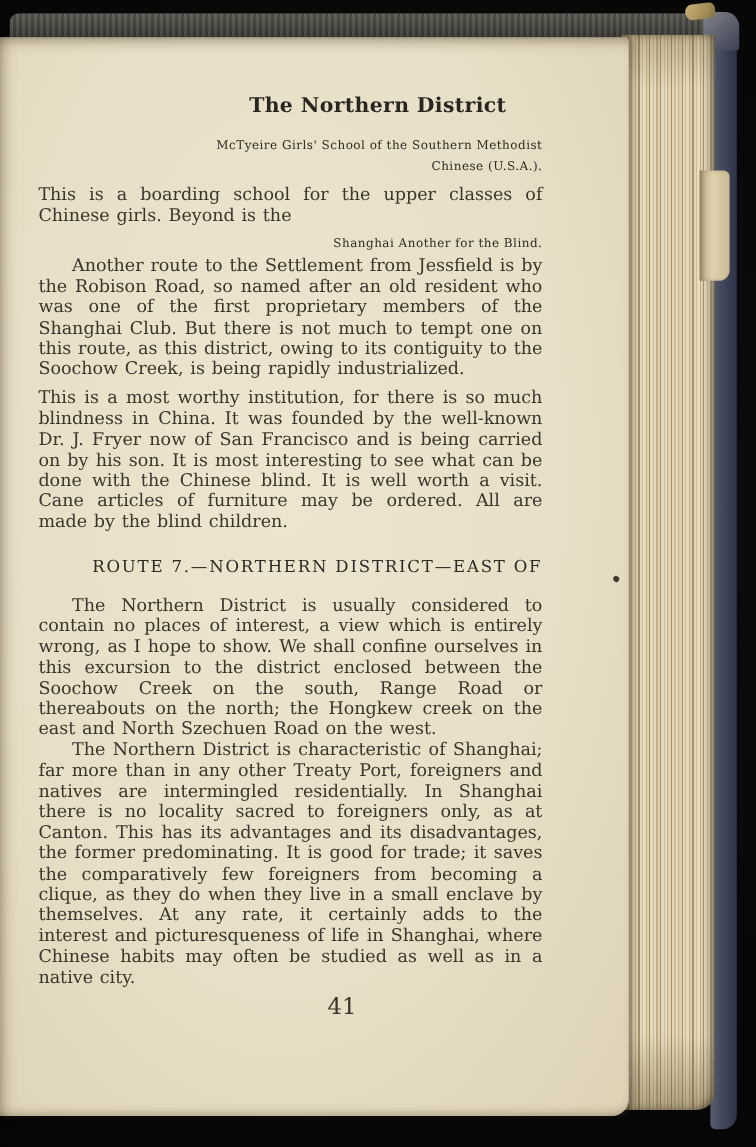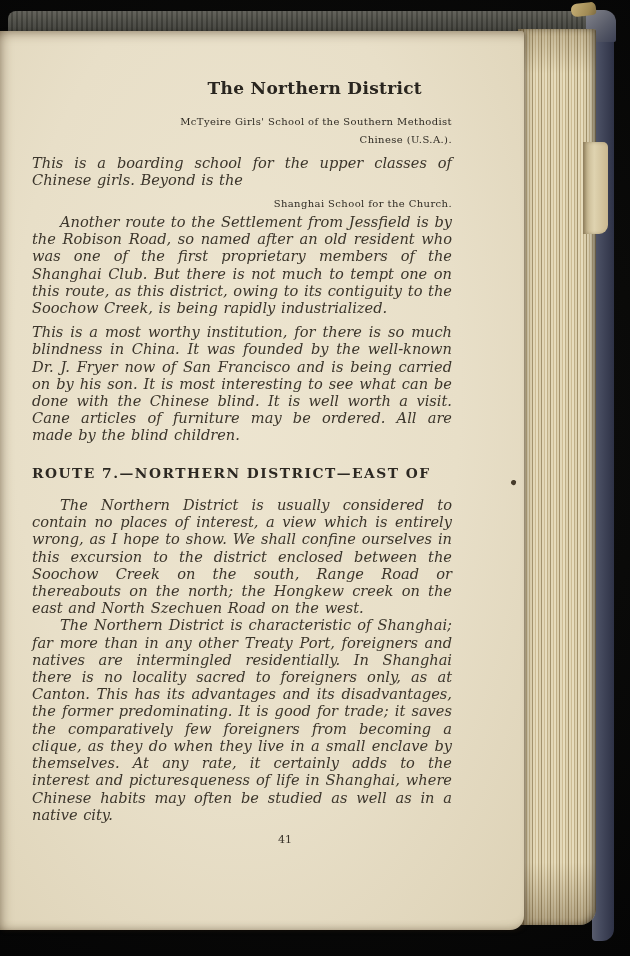--- a/index.html
+++ b/index.html
@@ -76,32 +76,32 @@
   .running-header {
     font-size:17px; font-weight:bold; color:#29251f; letter-spacing:0.3px;
     text-align:right; padding-right:30px; line-height:22px; margin-bottom:14px;
     white-space:nowrap;
   }
   .subhead {
     font-size:10px; font-weight:normal; color:#2f2b24; letter-spacing:0.4px;
     text-align:right; line-height:17.5px; white-space:nowrap;
   }
   .subhead-group { margin-bottom:6px; }
-  .para { margin:0; text-align:justify; word-spacing:1px;font-style:italic; }
+  .para { margin:0; text-align:justify; word-spacing:1px; }
   .spaced { margin-top:7px; }
   .indent { text-indent:28px; }
   .route-head {
-    margin-top:18px; margin-bottom:12px; text-align:left;
-    font-size:13.8px; font-weight:bold; letter-spacing:1.5px; color:#2c2822;
+    margin-top:18px; margin-bottom:12px; text-align:right;
+    font-size:13.8px; font-weight:normal; letter-spacing:1.5px; color:#2c2822;
     line-height:22.5px;
   }
   .route-head div { white-space:nowrap; }
   .page-number {
     margin-top:8px; text-align:center; padding-left:86px;
-    font-size:11px; color:#39332a;
+    font-size:19px; color:#39332a;
   }
 </style>
 </head>
 <body>
 
 <div class="scene">
 
   <div class="cover-top"></div>
   <div class="cover-right"></div>
   <div class="corner-tr"></div>
@@ -117,21 +117,21 @@
 
       <div class="running-header">The Northern District</div>
 
       <div class="subhead-group">
         <div class="subhead">McTyeire Girls' School of the Southern Methodist</div>
         <div class="subhead">Chinese (U.S.A.).</div>
       </div>
 
       <p class="para">This is a boarding school for the upper classes of Chinese girls. Beyond is the</p>
 
-      <div class="subhead spaced">Shanghai School for the Church.</div>
+      <div class="subhead spaced">Shanghai Another for the Blind.</div>
 
       <p class="para indent">Another route to the Settlement from Jessfield is by the Robison Road, so named after an old resident who was one of the first proprietary members of the Shanghai Club. But there is not much to tempt one on this route, as this district, owing to its contiguity to the Soochow Creek, is being rapidly industrialized.</p>
 
       <p class="para spaced">This is a most worthy institution, for there is so much blindness in China. It was founded by the well-known Dr. J. Fryer now of San Francisco and is being carried on by his son. It is most interesting to see what can be done with the Chinese blind. It is well worth a visit. Cane articles of furniture may be ordered. All are made by the blind children.</p>
 
       <div class="route-head">
         <div>ROUTE 7.—NORTHERN DISTRICT—EAST OF</div>
       </div>
 
       <p class="para indent">The Northern District is usually considered to contain no places of interest, a view which is entirely wrong, as I hope to show. We shall confine ourselves in this excursion to the district enclosed between the Soochow Creek on the south, Range Road or thereabouts on the north; the Hongkew creek on the east and North Szechuen Road on the west.</p>

